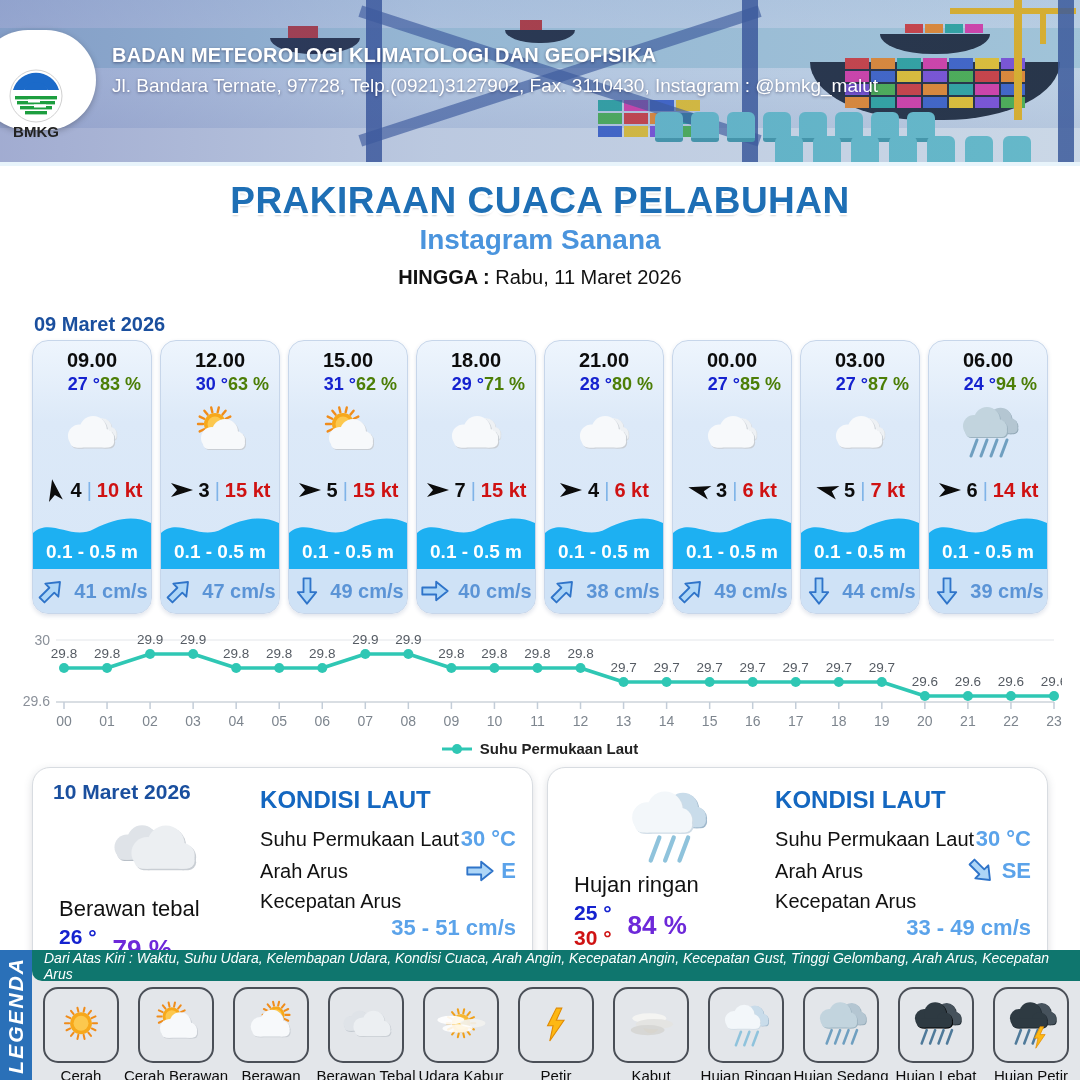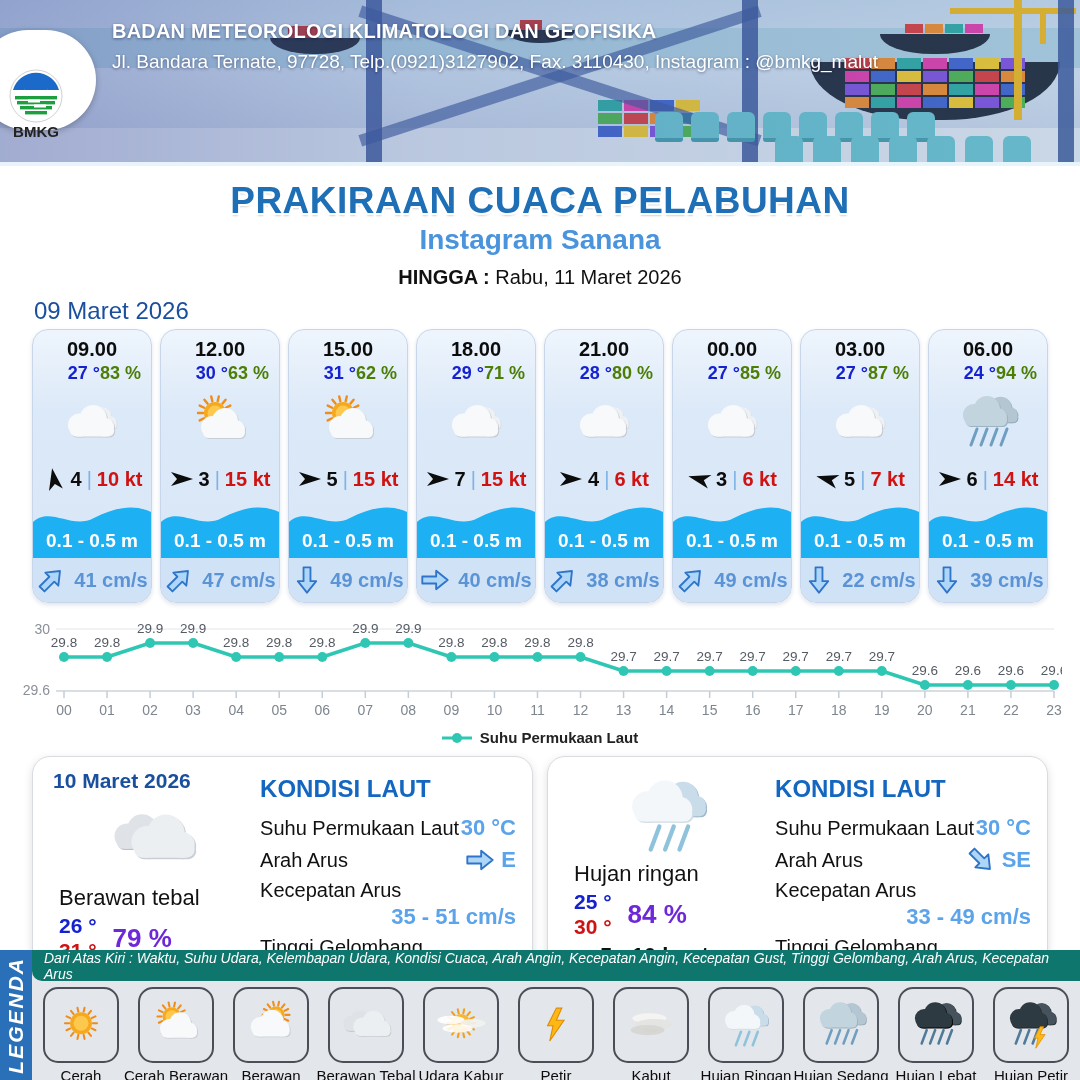--- a/index.html
+++ b/index.html
@@ -15,33 +15,33 @@
   .brace{position:absolute;background:rgba(52,84,150,.65);}
   .ship-hull{position:absolute;background:#1d2a3a;border-radius:0 0 48% 48%/0 0 100% 100%;}
   .ship-top{position:absolute;background:#31465e;}
   .cbox{position:absolute;width:24px;height:11px;}
   .crane-mast{position:absolute;background:#e3b31f;}
   .seat{position:absolute;width:28px;height:26px;background:#63bfcb;border-radius:6px 6px 3px 3px;border-bottom:4px solid #3f9aa8;}
   .hdr-tint{position:absolute;inset:0;background:linear-gradient(90deg,rgba(76,84,165,.38),rgba(90,110,180,.22) 40%,rgba(120,140,190,.12));}
   .logo-pill{position:absolute;left:-22px;top:30px;width:118px;height:100px;background:#ffffff;border-radius:50px;box-shadow:0 2px 6px rgba(0,0,0,.25);}
   .logo-art{position:absolute;left:30px;top:38px;width:56px;height:56px;}
   .logo-caption{position:absolute;left:18px;top:93px;width:80px;text-align:center;font-weight:bold;font-size:15px;color:#222;}
-  .hdr-text{position:absolute;left:112px;top:20px;color:#fff;}
+  .hdr-text{position:absolute;left:112px;top:44px;color:#fff;}
   .hdr-org{font-size:20px;font-weight:bold;letter-spacing:.2px;text-shadow:0 1px 3px rgba(0,0,40,.45);}
   .hdr-station{font-size:31px;font-weight:bold;margin-top:5px;text-shadow:0 2px 4px rgba(0,0,40,.5);}
   .hdr-addr{font-size:19px;margin-top:8px;text-shadow:0 1px 3px rgba(0,0,40,.45);}
   
   .titleband{text-align:center;padding-top:14px;}
   .main-title{font-size:37px;font-weight:bold;color:#1e6fb5;letter-spacing:.5px;
      text-shadow:-2px -2px 0 #fff,2px -2px 0 #fff,-2px 2px 0 #fff,2px 2px 0 #fff,0 3px 2px rgba(0,0,0,.18);}
   .port-title{font-size:28px;font-weight:bold;color:#4a94dd;margin-top:2px;}
   .validity{display:flex;justify-content:center;gap:95px;margin-top:10px;font-size:20px;color:#111;}
   .validity b{font-weight:bold;}
   
-  .date-label{margin:8px 0 4px 34px;font-size:24px;font-weight:normal;color:#1a4f9e;}
+  .date-label{margin:24px 0 4px 34px;font-size:20px;font-weight:bold;color:#1a4f9e;}
   .cards-row{display:flex;gap:8px;margin:0 32px;}
   .hcard{flex:1;background:linear-gradient(180deg,#eef5fd 0%,#dcE9f8 30%,#d7e6f7 100%);
          border:1px solid #c7d6ea;border-radius:16px;overflow:hidden;
          box-shadow:0 2px 4px rgba(40,70,120,.15);display:flex;flex-direction:column;}
   .h-time{text-align:center;font-size:20px;font-weight:bold;color:#0c0c0c;padding-top:8px;}
   .h-th{display:flex;justify-content:flex-end;padding:2px 10px 0 10px;font-size:18px;font-weight:bold;}
   .h-temp{color:#1522cf;}
   .h-rh{color:#4c7e06;}
   .h-icon{height:78px;display:flex;align-items:center;justify-content:center;}
   .h-icon svg{width:72px;height:64px;}
@@ -580,21 +580,21 @@
     <div class="h-wave">
       <svg viewBox="0 0 122 58" preserveAspectRatio="none">
         <path d="M0,22 C18,6 40,30 63,18 C86,7 104,4 122,12 L122,58 L0,58 Z" fill="#1db0f2"></path>
       </svg>
       <span>0.1 - 0.5 m</span>
     </div>
     <div class="h-cur">
       <svg class="blockarrow" viewBox="0 0 26 20" style="transform: rotate(90deg); transform-origin: center center;">
         <path d="M2 7 L14 7 L14 2 L24 10 L14 18 L14 13 L2 13 Z" fill="#aed6f7" stroke="#2f74c9" stroke-width="1.6" stroke-linejoin="round"></path>
       </svg>
-      <span>22 cm/s</span>
+      <span>44 cm/s</span>
     </div>
   </div>
 
   <div class="hcard">
     <div class="h-time">06.00</div>
     <div class="h-th">
       <span class="h-temp">24 °</span>
       <span class="h-rh">94 %</span>
     </div>
     <div class="h-icon">

